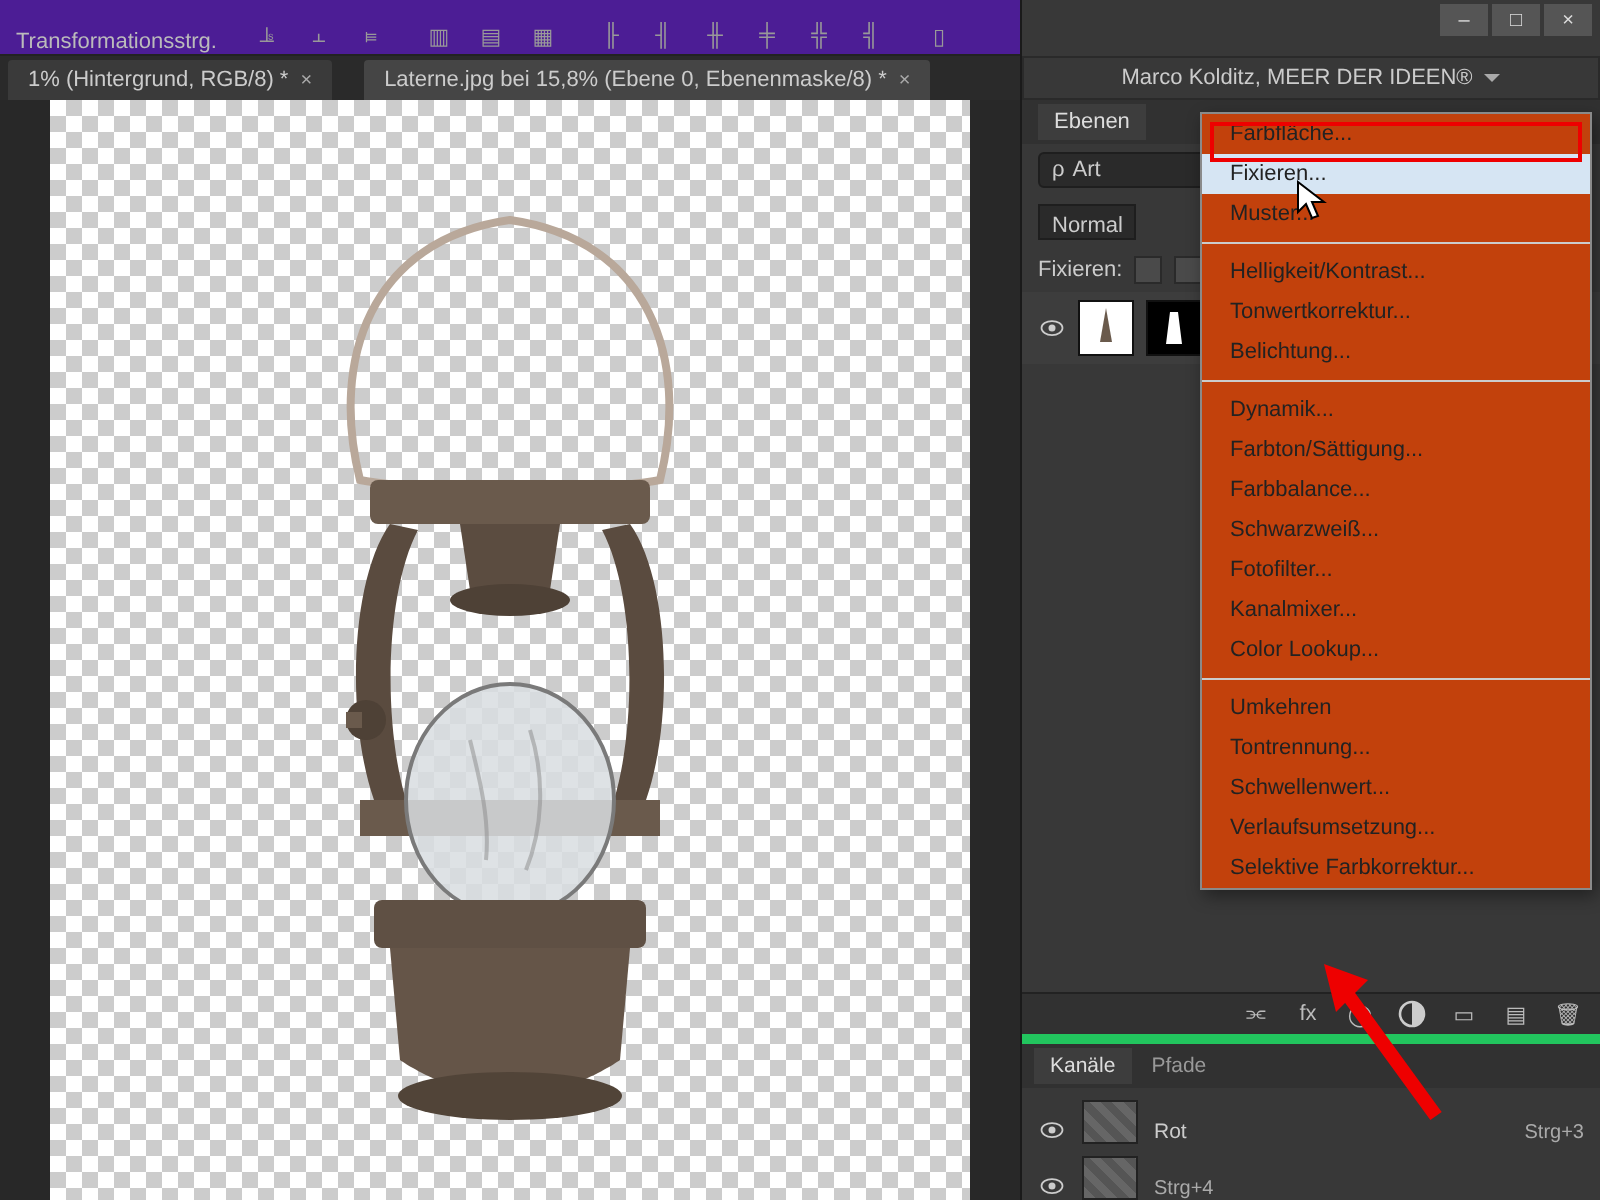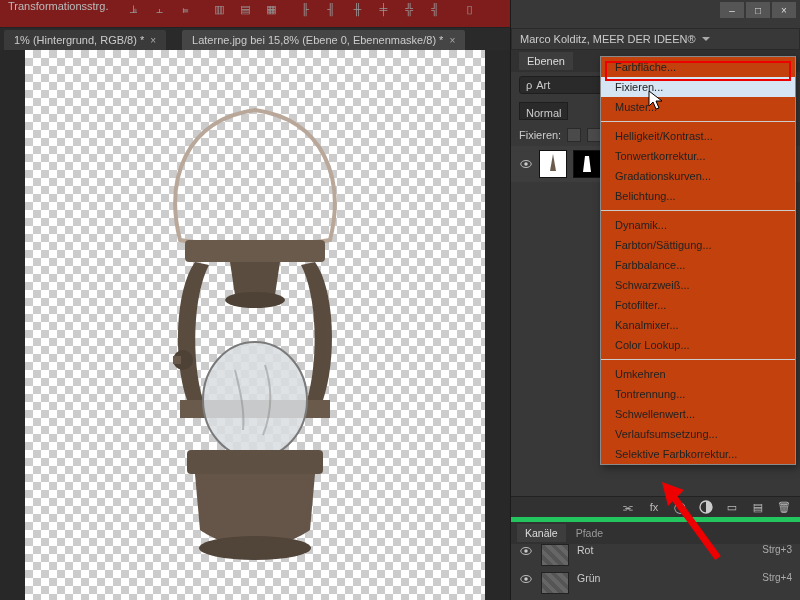--- a/index.html
+++ b/index.html
@@ -1,34 +1,34 @@
 <!DOCTYPE html>
 <html><head>
 <meta charset="utf-8">
 <style>
 *{margin:0;padding:0;box-sizing:border-box;font-family:"Segoe UI",Tahoma,sans-serif;font-size:11px;color:#ccc;user-select:none}
 body{background:#181818;width:800px;height:600px;overflow:hidden;position:relative}
-.topbar{height:28px;background:#7f1d1d;display:flex;align-items:flex-start;padding:0 8px;gap:16px;border-bottom:1px solid #222}
+.topbar{height:28px;background:#4c1d95;display:flex;align-items:flex-end;padding:0 8px;gap:16px;border-bottom:1px solid #222}
 .topbar .label{color:#bbb}
 .topbar .iconrow{display:flex;gap:8px}
 .topbar .ticon{width:18px;height:18px;display:flex;align-items:center;justify-content:center;color:#999}
 .tabs{height:22px;background:#2a2a2a;display:flex;align-items:flex-end;padding:0 4px;gap:16px}
 .tab{height:20px;padding:3px 10px;background:#3a3a3a;color:#ddd;border-radius:2px 2px 0 0;font-size:10.5px;display:flex;align-items:center;gap:6px}
 .tab .x{color:#aaa;font-size:10px}
 .tab.active{background:#454545}
 .canvas-area{position:absolute;top:50px;left:0;right:290px;bottom:0;background:#282828;display:flex;align-items:flex-start;justify-content:center;overflow:hidden}
 .checker{position:relative;width:460px;height:550px;background-image:
   linear-gradient(45deg,#ccc 25%,transparent 25%),linear-gradient(-45deg,#ccc 25%,transparent 25%),
   linear-gradient(45deg,transparent 75%,#ccc 75%),linear-gradient(-45deg,transparent 75%,#ccc 75%);
   background-size:16px 16px;background-position:0 0,0 8px,8px -8px,-8px 0;background-color:#fff}
 .lantern{position:absolute;left:50%;top:50px;transform:translateX(-50%)}
 .right{position:absolute;top:0;right:0;width:290px;height:600px;background:#383838;border-left:1px solid #1a1a1a}
 .winbtns{position:absolute;top:2px;right:4px;display:flex;gap:2px}
 .winbtn{width:24px;height:16px;background:#555;display:flex;align-items:center;justify-content:center;color:#ddd;font-size:10px}
-.workspace{margin-top:28px;height:22px;background:#383838;border:1px solid #2a2a2a;display:flex;align-items:center;justify-content:flex-start;padding:0 8px;color:#ccc;font-size:10.5px}
+.workspace{margin-top:28px;height:22px;background:#383838;border:1px solid #2a2a2a;display:flex;align-items:center;justify-content:center;padding:0 8px;color:#ccc;font-size:10.5px}
 .workspace::after{content:"";width:0;height:0;border-left:4px solid transparent;border-right:4px solid transparent;border-top:4px solid #aaa;margin-left:6px}
 .panelhdr{height:22px;background:#313131;display:flex;align-items:center;padding:0 8px;font-size:10.5px}
 .paneltab{padding:3px 8px;background:#3d3d3d;color:#ddd}
 .panelrow{height:26px;display:flex;align-items:center;gap:6px;padding:0 8px;background:#383838}
 .search{flex:1;height:18px;background:#2a2a2a;border:1px solid #1e1e1e;border-radius:3px;display:flex;align-items:center;padding:0 6px;color:#999;font-size:10px;gap:4px}
 .dd{height:18px;background:#2a2a2a;border:1px solid #1e1e1e;padding:0 6px;display:flex;align-items:flex-end;font-size:10px}
 .fixrow{height:22px;display:flex;align-items:center;gap:6px;padding:0 8px;font-size:10px;color:#aaa}
 .fixicon{width:14px;height:14px;background:#4a4a4a;border:1px solid #2a2a2a}
 .layerrow{height:36px;display:flex;align-items:center;gap:6px;padding:0 8px;background:#3d3d3d}
 .eye{width:14px;height:14px}
@@ -38,21 +38,21 @@
 .menu{position:absolute;top:56px;left:600px;width:196px;background:#c2410c;border:1px solid #8a8a8a;box-shadow:2px 3px 8px rgba(0,0,0,.4);z-index:50}
 .menu .mi{padding:4px 14px;color:#222;font-size:11px;cursor:default}
 .menu .mi.hover{background:#d6e5f3}
 .menu .sep{height:1px;background:#ccc;margin:4px 0}
 .menu .hl{position:absolute;top:4px;left:4px;right:4px;height:20px;border:2px solid #e00;pointer-events:none}
 .cursor{position:absolute;top:90px;left:648px;z-index:60}
 .channels{position:absolute;bottom:0;left:0;right:0;background:#383838;border-top:5px solid #22c55e}
 .chhdr{height:22px;display:flex;align-items:center;gap:2px;padding:0 6px;background:#313131}
 .chtab{padding:3px 8px;color:#999;font-size:10.5px}
 .chtab.active{background:#3d3d3d;color:#ddd}
-.chrow{height:28px;display:flex;align-items:flex-start;gap:8px;padding:0 8px}
+.chrow{height:28px;display:flex;align-items:flex-end;gap:8px;padding:0 8px}
 .chthumb{width:28px;height:22px;background:#555;border:1px solid #222;background-image:repeating-linear-gradient(45deg,#666 0 4px,#555 4px 8px)}
 .chlabel{flex:1;font-size:10.5px}
 .chshort{font-size:10px;color:#aaa}
 .btnstrip{height:22px;display:flex;align-items:center;justify-content:flex-end;gap:10px;padding:0 8px;background:#313131;border-top:1px solid #222;border-bottom:1px solid #222}
 .bsicon{width:16px;height:16px;color:#bbb;display:flex;align-items:center;justify-content:center;position:relative}
 .arrow{position:absolute;bottom:38px;right:72px;z-index:40}
 </style>
 </head>
 <body>
 
@@ -185,35 +185,33 @@
       <div class="chthumb"></div>
       <span class="chlabel">Rot</span>
       <span class="chshort">Strg+3</span>
     </div>
     <div class="chrow">
       <svg class="eye" viewBox="0 0 16 16">
           <ellipse cx="8" cy="8" rx="6" ry="4" fill="none" stroke="#ccc"></ellipse>
           <circle cx="8" cy="8" r="2" fill="#ccc"></circle>
         </svg>
       <div class="chthumb"></div>
-      <span class="chlabel">Grün</span>
       <span class="chshort">Strg+4</span>
     </div>
   </div>
 </div>
 
 <div class="menu">
   <div class="hl"></div>
   <div class="mi">Farbfläche...</div>
   <div class="mi hover">Fixieren...</div>
   <div class="mi">Muster...</div>
   <div class="sep"></div>
   <div class="mi">Helligkeit/Kontrast...</div>
   <div class="mi">Tonwertkorrektur...</div>
-  <div class="mi">Gradationskurven...</div>
   <div class="mi">Belichtung...</div>
   <div class="sep"></div>
   <div class="mi">Dynamik...</div>
   <div class="mi">Farbton/Sättigung...</div>
   <div class="mi">Farbbalance...</div>
   <div class="mi">Schwarzweiß...</div>
   <div class="mi">Fotofilter...</div>
   <div class="mi">Kanalmixer...</div>
   <div class="mi">Color Lookup...</div>
   <div class="sep"></div>

